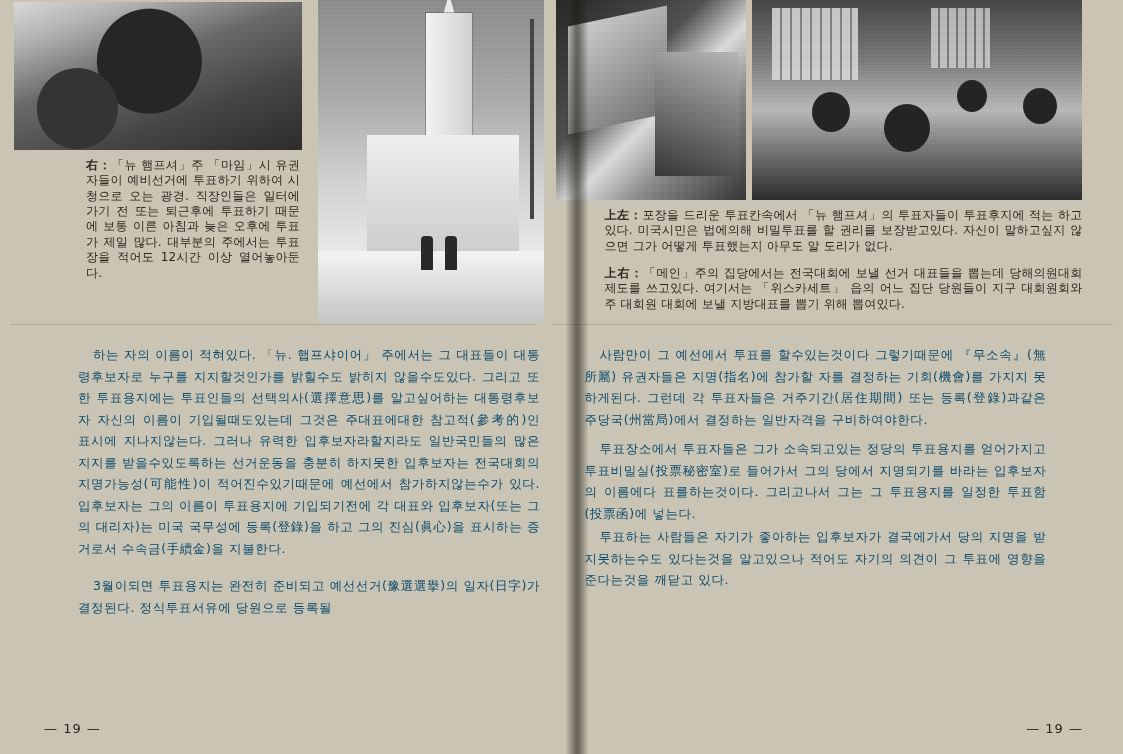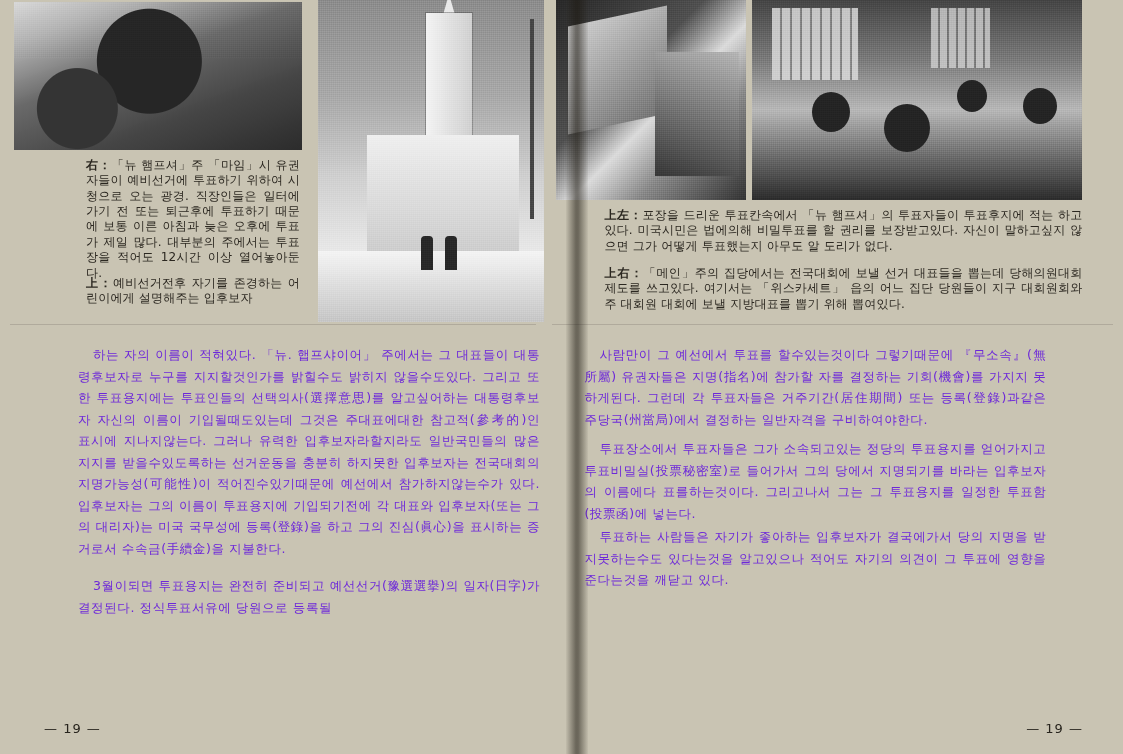--- a/index.html
+++ b/index.html
@@ -46,21 +46,21 @@
     color:#2b2720;
     letter-spacing:.2px;
     text-align:justify;
   }
   .caption .marker{font-weight:bold;}
   
   .bodytext{
     position:absolute;
     font-size:12.5px;
     line-height:1.72;
-    color:#6d28d9;
+    color:#0c4a6e;
     text-align:justify;
     letter-spacing:.6px;
     word-break:break-all;
   }
   .bodytext p{margin:0 0 0 0;text-indent:1.2em;}
   .pagenum{
     position:absolute;bottom:18px;
     font-size:13px;color:#27241d;letter-spacing:1px;
   }
   .pagenum.l{left:44px;}
@@ -162,23 +162,20 @@
         <div class="pole"></div>
         <div class="ground"></div>
         <div class="fig" style="left:42%;"></div>
         <div class="fig" style="left:52%;"></div>
       </div>
 
       <div class="caption" style="left:86px;top:158px;width:214px;">
         <span class="marker">右：</span><span>「뉴 햄프셔」주 「마임」시 유권자들이 예비선거에 투표하기 위하여 시청으로 오는 광경. 직장인들은 일터에 가기 전 또는 퇴근후에 투표하기 때문에 보통 이른 아침과 늦은 오후에 투표가 제일 많다. 대부분의 주에서는 투표장을 적어도 12시간 이상 열어놓아둔다.</span>
       </div>
 
-      <div class="caption" style="left:86px;top:276px;width:214px;">
-        <span class="marker">上：</span><span>예비선거전후 자기를 존경하는 어린이에게 설명해주는 입후보자</span>
-      </div>
     </div>
 
     <div class="rule" style="top:324px;left:10px;right:8px;"></div>
 
     <div class="bodytext" style="left:78px;top:344px;width:462px;">
       <p>하는 자의 이름이 적혀있다. 「뉴. 햅프샤이어」 주에서는 그 대표들이 대통령후보자로 누구를 지지할것인가를 밝힐수도 밝히지 않을수도있다. 그리고 또한 투표용지에는 투표인들의 선택의사(選擇意思)를 알고싶어하는 대통령후보자 자신의 이름이 기입될때도있는데 그것은 주대표에대한 참고적(參考的)인 표시에 지나지않는다. 그러나 유력한 입후보자라할지라도 일반국민들의 많은 지지를 받을수있도록하는 선거운동을 충분히 하지못한 입후보자는 전국대회의 지명가능성(可能性)이 적어진수있기때문에 예선에서 참가하지않는수가 있다. 입후보자는 그의 이름이 투표용지에 기입되기전에 각 대표와 입후보자(또는 그의 대리자)는 미국 국무성에 등록(登錄)을 하고 그의 진심(眞心)을 표시하는 증거로서 수속금(手續金)을 지불한다.</p>
       <p style="margin-top:16px;">3월이되면 투표용지는 완전히 준비되고 예선선거(豫選選擧)의 일자(日字)가 결정된다. 정식투표서유에 당원으로 등록될</p>
     </div>
 
     <div class="pagenum l">— 19 —</div>

